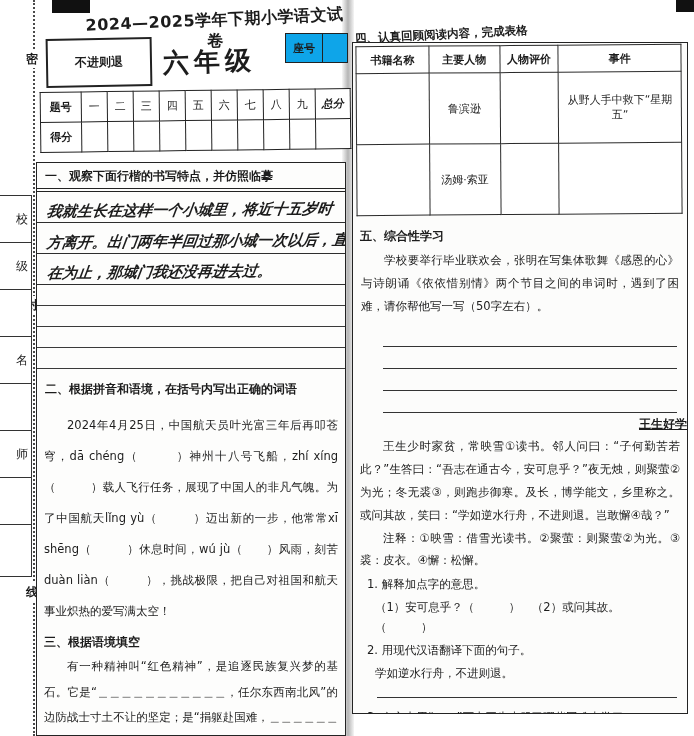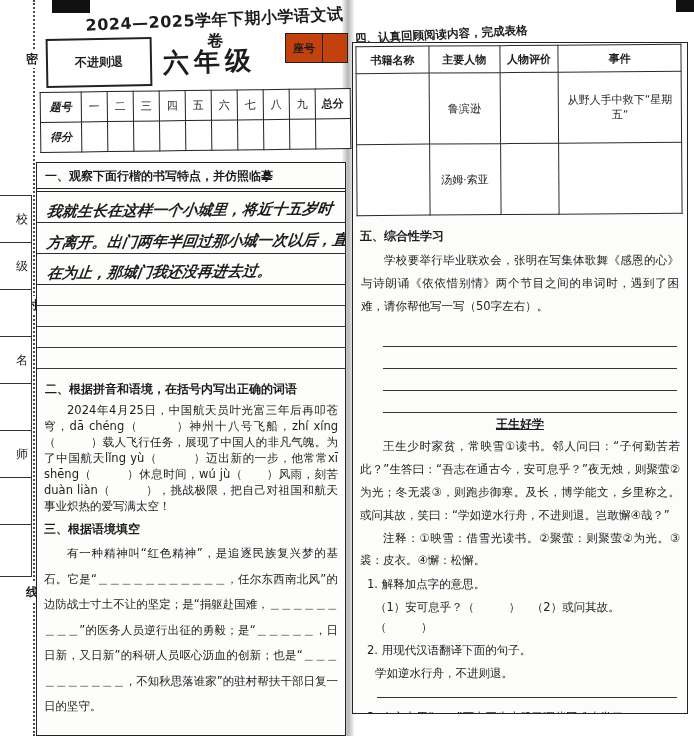--- a/index.html
+++ b/index.html
@@ -22,58 +22,58 @@
     display:flex;align-items:center;justify-content:flex-end;padding-right:3px;overflow:hidden;}
   .stub .cell:last-child{border-bottom:none;}
   
   .title{left:78px;top:10px;width:274px;text-align:center;font-size:16px;font-weight:bold;
     transform:rotate(-2.6deg);letter-spacing:.5px;}
   .barcode{left:46px;top:38px;width:102px;height:45px;border:2px solid #222;
     display:flex;align-items:center;justify-content:center;font-size:12px;font-weight:bold;
     transform:rotate(-1deg);background:#fff;}
   .grade{left:163px;top:44px;width:110px;font-size:26px;font-weight:bold;letter-spacing:5px;
     transform:rotate(-2deg);}
-  .seatbox{left:285px;top:33px;width:61px;height:28px;border:1.5px solid #222;display:flex;background:#c2410c;}
+  .seatbox{left:285px;top:33px;width:61px;height:28px;border:1.5px solid #222;display:flex;background:#0ea5e9;}
   .seatbox .lbl{width:36px;border-right:1.5px solid #222;font-size:11px;font-weight:bold;
     display:flex;align-items:center;justify-content:center;}
   .seatbox .val{flex:1;}
   table{border-collapse:collapse;}
   .score{left:40px;top:90px;transform:rotate(-.7deg);}
   .score td{border:1.5px solid #222;height:29px;text-align:center;font-size:11px;padding:0;background:#fff;}
-  .score td.hd{font-weight:bold;width:40px;font-style:italic;}
+  .score td.hd{font-weight:bold;width:40px;}
   .score td.c{width:25px;}
-  .score td.tot{width:34px;font-weight:bold;}
+  .score td.tot{width:34px;font-weight:bold;font-style:italic;}
   
   .lbox{left:36px;top:162px;width:308px;height:572px;border:1.6px solid #232323;background:#fdfdfc;overflow:hidden;}
   .h{font-size:12px;font-weight:bold;}
   .lbox .h1{padding:5px 8px 3px;}
   .dbl{height:2px;border-top:1.4px solid #222;border-bottom:1.4px solid #222;}
   .hwrow{height:30px;border-bottom:1.5px solid #2e2e2e;display:flex;align-items:flex-end;overflow:hidden;}
   .hw{font-family:"DejaVu Serif","Liberation Serif",serif;font-style:italic;font-weight:bold;
     font-size:15px;transform:skewX(-8deg) rotate(-.6deg);padding:0 4px 2px 10px;white-space:nowrap;}
   .hwrow:first-of-type .hw{padding-left:34px;}
   .rule{height:20px;border-bottom:1.3px solid #3a3a3a;}
   .para{font-size:11.5px;text-align:justify;}
-  .p2{margin:4px 7px 0;line-height:16px;text-indent:2em;}
+  .p2{margin:12px 7px 0;line-height:31px;text-indent:2em;}
   .h2m{margin:12px 8px 0;}
   .h3m{margin:7px 7px 0;}
   .p3{margin:3px 7px 0;line-height:25.5px;text-indent:2em;}
   
   .h4{left:355px;top:24px;width:300px;font-size:11.5px;font-weight:bold;transform:rotate(-2.8deg);}
   .rbox{left:352px;top:42px;width:334px;height:670px;border:1.6px solid #232323;background:#fcfcfb;overflow:hidden;}
   .rtab{margin:2px 5px 0 3px;transform:rotate(-.4deg);}
   .rtab td{border:1.4px solid #2a2a2a;font-size:11px;text-align:center;vertical-align:middle;padding:2px;background:#fff;margin-left:48px;}
   .rtab tr.hdr td{height:22px;font-weight:bold;}
   .rtab tr.r td{height:66px;}
   .rtab .c0{width:68px;} .rtab .c1{width:66px;} .rtab .c2{width:54px;} .rtab .c3{width:118px;}
   .rbox .h{margin:13px 7px 0;}
   .p5{margin:4px 8px 0;line-height:23px;text-indent:2em;}
   .ansline{margin:0 10px 0 30px;height:21px;border-bottom:1.3px solid #333;}
   .ansline.first{margin-top:7px;}
-  .storytitle{margin-top:3px;text-align:center;font-size:12px;font-weight:bold;}
+  .storytitle{margin-top:3px;text-align:right;font-size:12px;font-weight:bold;}
   .storytitle span{text-decoration:underline;}
   .p6{margin:2px 7px 0;line-height:23px;text-indent:2em;}
   .notes{margin:0 7px;line-height:22px;text-indent:2em;font-size:11.5px;text-align:justify;}
   .q{margin:3px 19px 0 14px;font-size:11.5px;line-height:20px;}
   .q.sub{margin-left:22px;}
   .qrule{margin:6px 10px 0 24px;height:8px;border-bottom:1.4px solid #333;}
 </style>
 </head>
 <body>
 

